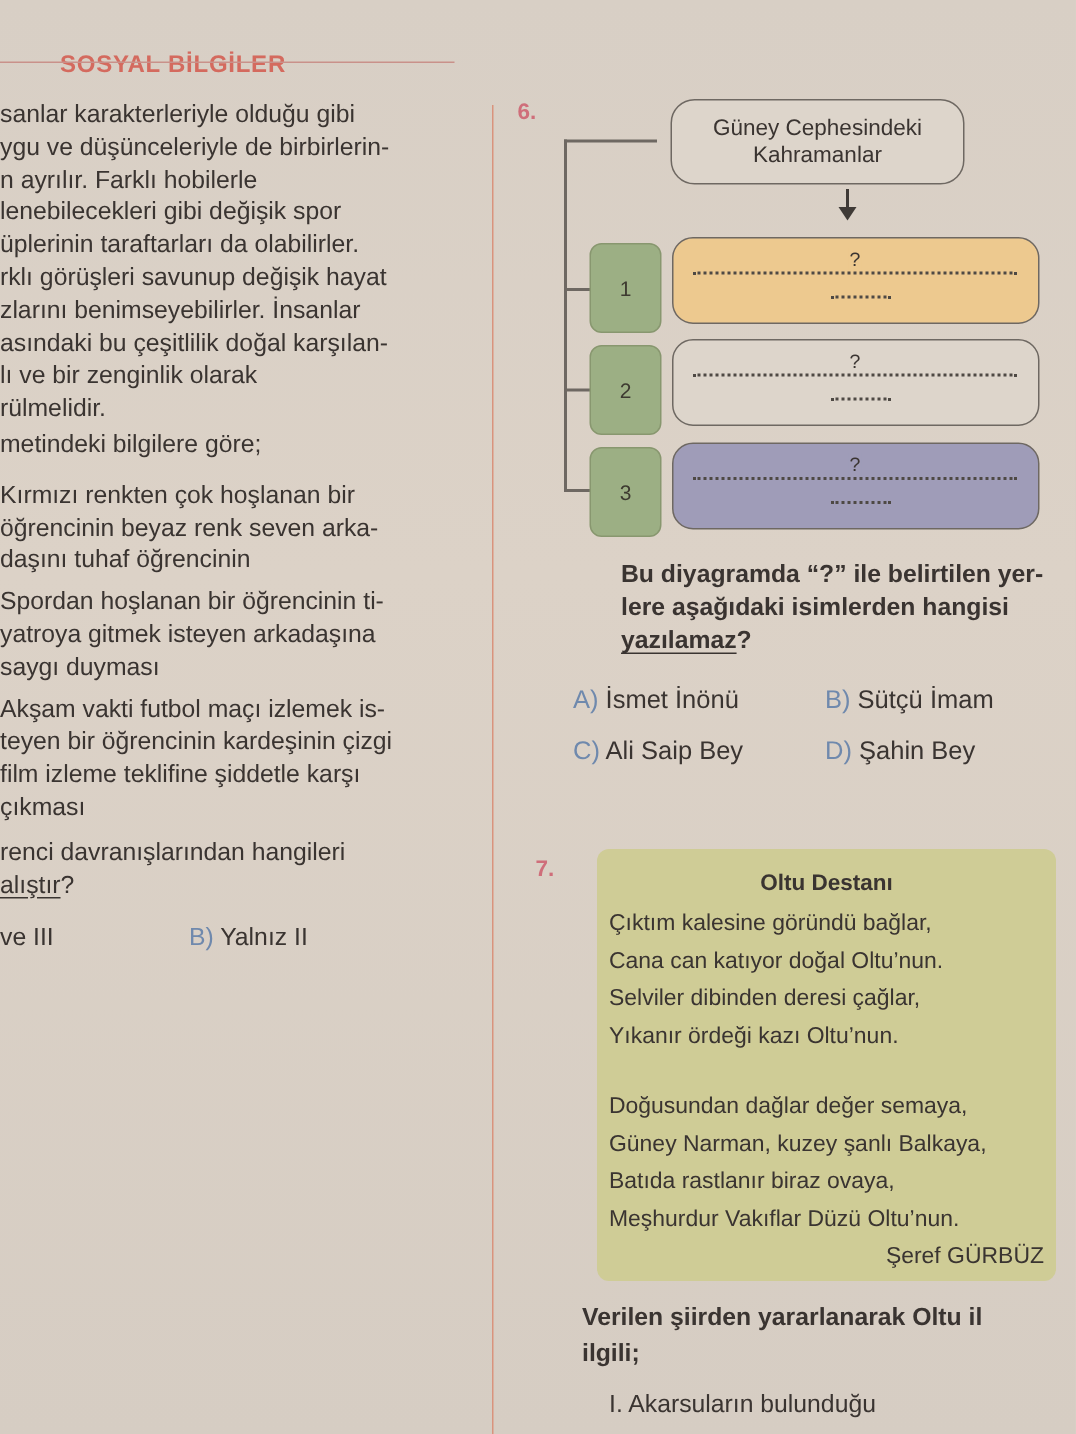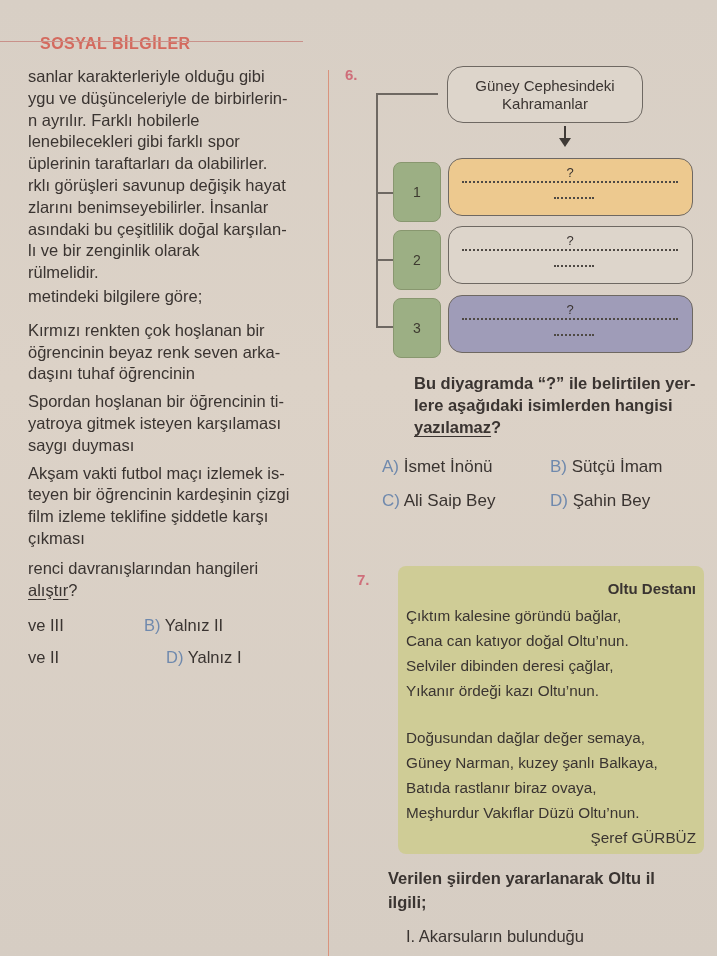--- a/index.html
+++ b/index.html
@@ -16,21 +16,21 @@
     .header-title {
       position:absolute; left:40px; top:14px;
       font-size:16px; font-weight:bold; color:#d46a5e; letter-spacing:0.5px;margin-top:21px;
     }
     .header-rule {
       position:absolute; left:0; top:41px; width:303px; height:1px; background:#c9918a;
     }
     .col-divider {
       position:absolute; left:328px; top:70px; width:1px; height:886px; background:#d9937d;
     }
-    .left-col { position:absolute; left:0; top:66px; width:318px; font-size:16.5px; line-height:21.8px;padding-left:28px; }
+    .left-col { position:absolute; left:0; top:66px; width:318px; font-size:16.5px; line-height:21.8px; }
     .left-col .line { white-space:nowrap; overflow:hidden; }
     .bold { font-weight:normal; }
     .under { text-decoration:underline; text-underline-offset:3px; }
     .item { margin-top:6px; }
     .opt-row { display:flex; margin-top:10px; }
     .opt-row .opt { white-space:nowrap; }
     .opt-letter { color:#6f89ad; }
     .qnum { position:absolute; font-size:15px; font-weight:bold; color:#cf6e7a; }
 
     
@@ -66,77 +66,73 @@
     .q6-opts { position:absolute; left:382px; top:450px; font-size:17px; line-height:34px; }
     .q6-opts .row { display:flex; }
     .q6-opts .cell { width:168px; white-space:nowrap; }
 
     
     .poem-box {
       position:absolute; left:398px; top:566px; width:306px; height:288px;
       background:#cfcc96; border-radius:8px; font-size:15.3px; line-height:25px;
       box-sizing:border-box; padding:10px 0 0 8px;
     }
-    .poem-title { text-align:right; font-weight:bold; font-size:15px; margin-bottom:2px; padding-right:8px; }
+    .poem-title { text-align:center; font-weight:bold; font-size:15px; margin-bottom:2px; padding-right:8px; }
     .poem-gap { height:22px; }
     .poem-author { text-align:right; padding-right:8px; }
     .q7-text { position:absolute; left:388px; top:866px; width:340px; font-size:16.5px; line-height:24px; font-weight:bold; white-space:nowrap; }
     .q7-item { position:absolute; left:406px; top:927px; font-size:16.5px; white-space:nowrap; }
   </style>
 </head>
 <body>
 
 <div class="page">
 
   <div class="header-title">SOSYAL BİLGİLER</div>
   <div class="header-rule"></div>
   <div class="col-divider"></div>
 
   <div class="left-col">
     <div>
       <div class="line">sanlar karakterleriyle olduğu gibi</div>
       <div class="line">ygu ve düşünceleriyle de birbirlerin-</div>
       <div class="line">n ayrılır. Farklı hobilerle</div>
-      <div class="line">lenebilecekleri gibi farklı spor</div>
+      <div class="line">lenebilecekleri gibi değişik spor</div>
       <div class="line">üplerinin taraftarları da olabilirler.</div>
       <div class="line">rklı görüşleri savunup değişik hayat</div>
       <div class="line">zlarını benimseyebilirler. İnsanlar</div>
       <div class="line">asındaki bu çeşitlilik doğal karşılan-</div>
       <div class="line">lı ve bir zenginlik olarak</div>
       <div class="line">rülmelidir.</div>
     </div>
     <div class="line bold" style="margin-top:2px"> metindeki bilgilere göre;</div>
 
     <div class="item" style="margin-top:12px">
       <div class="line">Kırmızı renkten çok hoşlanan bir</div>
       <div class="line">öğrencinin beyaz renk seven arka-</div>
       <div class="line">daşını tuhaf öğrencinin</div>
     </div>
     <div class="item">
       <div class="line">Spordan hoşlanan bir öğrencinin ti-</div>
-      <div class="line">yatroya gitmek isteyen karşılaması</div>
+      <div class="line">yatroya gitmek isteyen arkadaşına</div>
       <div class="line">saygı duyması</div>
     </div>
     <div class="item">
       <div class="line">Akşam vakti futbol maçı izlemek is-</div>
       <div class="line">teyen bir öğrencinin kardeşinin çizgi</div>
       <div class="line">film izleme teklifine şiddetle karşı</div>
       <div class="line">çıkması</div>
     </div>
 
     <div class="line bold" style="margin-top:8px">renci davranışlarından hangileri</div>
     <div class="line bold"><span class="under">alıştır</span><span>?</span></div>
 
     <div class="opt-row" style="margin-top:14px">
-      <span class="opt" style="width:116px"> ve III</span>
+      <span class="opt" style="width:126px"> ve III</span>
       <span class="opt"><span class="opt-letter">B)</span><span> Yalnız II</span></span>
-    </div>
-    <div class="opt-row">
-      <span class="opt" style="width:138px"> ve II</span>
-      <span class="opt"><span class="opt-letter">D)</span><span> Yalnız I</span></span>
     </div>
   </div>
 
   <div class="qnum" style="left:345px; top:66px;">6.</div>
 
   <div class="diagram">
     <div class="top-box">
       <div>Güney Cephesindeki</div>
       <div>Kahramanlar</div>
     </div>

